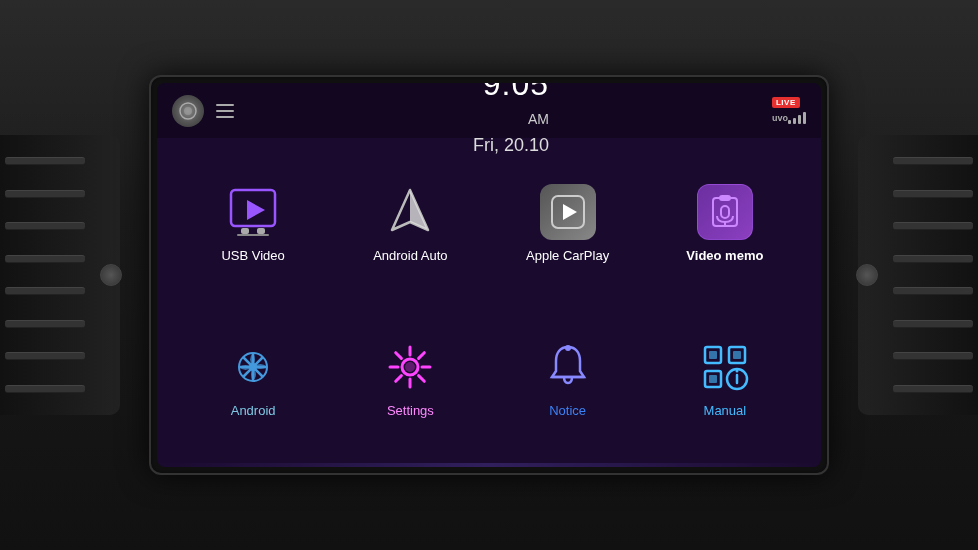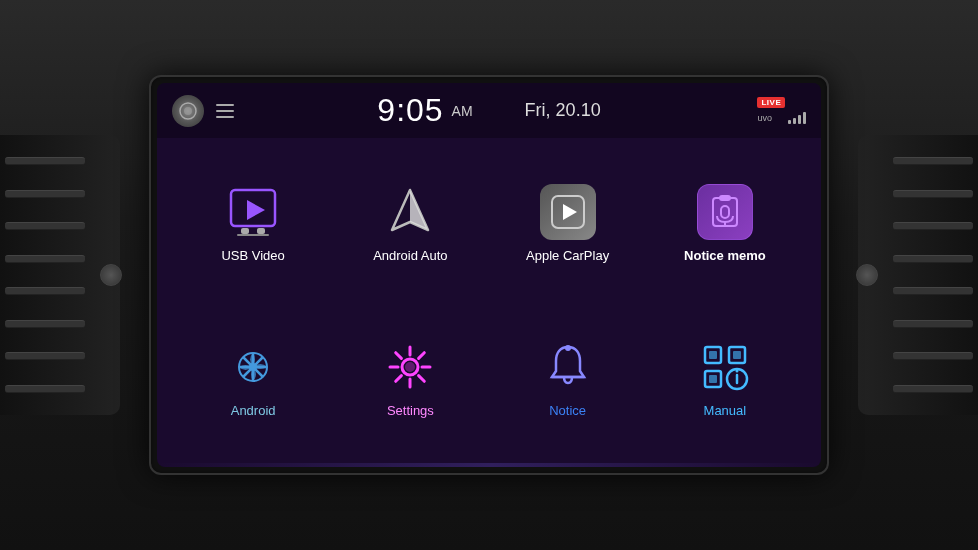--- a/index.html
+++ b/index.html
@@ -160,23 +160,24 @@
       height: 2px;
       background: #aaa;
       border-radius: 1px;
     }
 
     .time-display {
       position: absolute;
       left: 50%;
       transform: translateX(-50%);
       display: flex;
-      align-items: center;
+      align-items: flex-end;
       gap: 8px;
       color: white;
+      flex-direction: column;
     }
 
     .time-main {
       font-size: 32px;
       font-weight: 300;
       letter-spacing: 1px;
     }
 
     .time-ampm {
       font-size: 14px;
@@ -206,22 +207,23 @@
       padding: 1px 4px;
       border-radius: 2px;
       letter-spacing: 0.5px;
     }
 
     .signal-area {
       color: #aaa;
       font-size: 10px;
       display: flex;
       align-items: center;
-      gap: 16px;
+      gap: 0;
       margin-top: 4px;
+      font-weight: bold;
     }
 
     
     .app-grid {
       flex: 1;
       display: grid;
       grid-template-columns: repeat(4, 1fr);
       grid-template-rows: repeat(2, 1fr);
       padding: 20px 30px;
       gap: 25px;
@@ -451,21 +453,21 @@
 
                 <rect x="6" y="4" width="24" height="28" rx="3" fill="none" stroke="#cc88ff" stroke-width="2"></rect>
                 <rect x="12" y="1" width="12" height="6" rx="3" fill="#cc88ff"></rect>
 
                 <rect x="14" y="12" width="8" height="12" rx="4" fill="none" stroke="#cc88ff" stroke-width="2"></rect>
                 <path d="M10 22 Q10 28 18 28 Q26 28 26 22" fill="none" stroke="#cc88ff" stroke-width="2"></path>
                 <line x1="18" y1="28" x2="18" y2="32" stroke="#cc88ff" stroke-width="2"></line>
               </svg>
             </div>
           </div>
-          <span class="app-label voice-label">Notice memo</span>
+          <span class="app-label voice-label">Video memo</span>
         </div>
 
         <div class="app-item">
           <div class="app-icon">
             <svg width="52" height="52" viewBox="0 0 52 52">
 
               <circle cx="26" cy="26" r="14" fill="none" stroke="#4499dd" stroke-width="2"></circle>
               <line x1="26" y1="12" x2="26" y2="40" stroke="#4499dd" stroke-width="2.5"></line>
               <line x1="12" y1="26" x2="40" y2="26" stroke="#4499dd" stroke-width="2.5"></line>
               <line x1="16" y1="16" x2="36" y2="36" stroke="#4499dd" stroke-width="2.5"></line>

